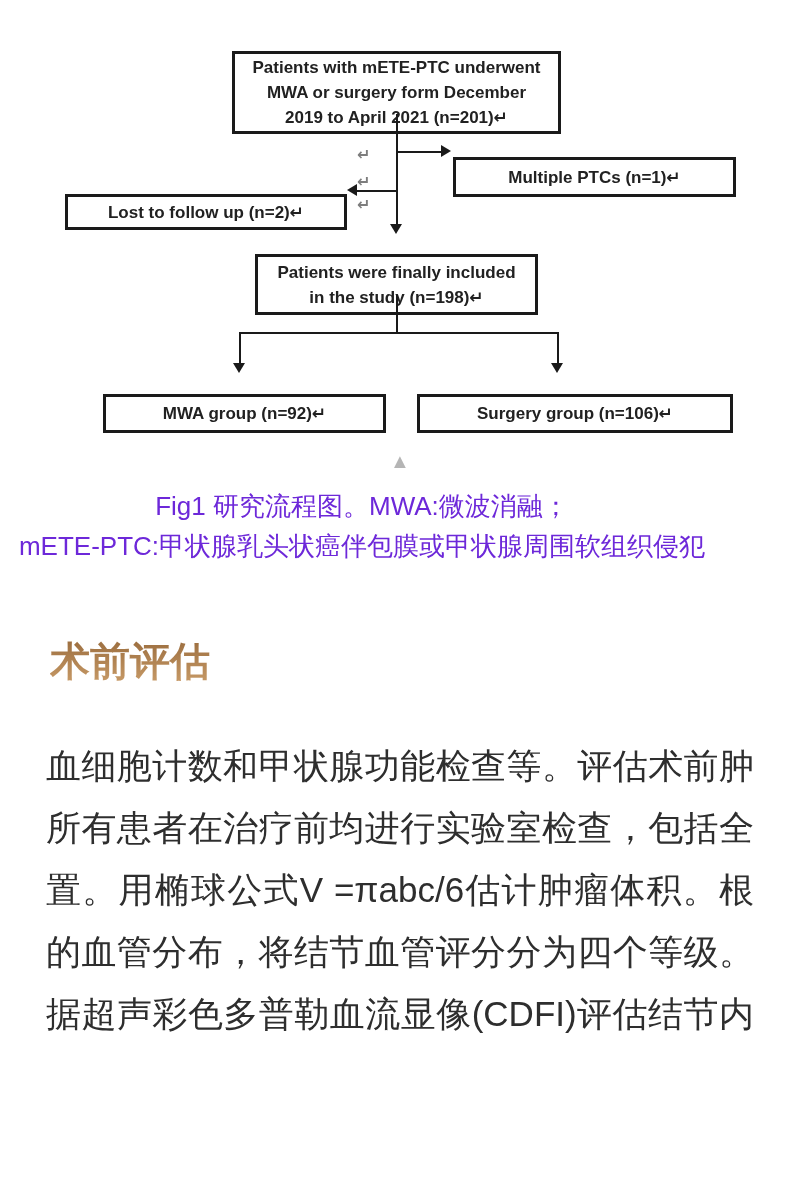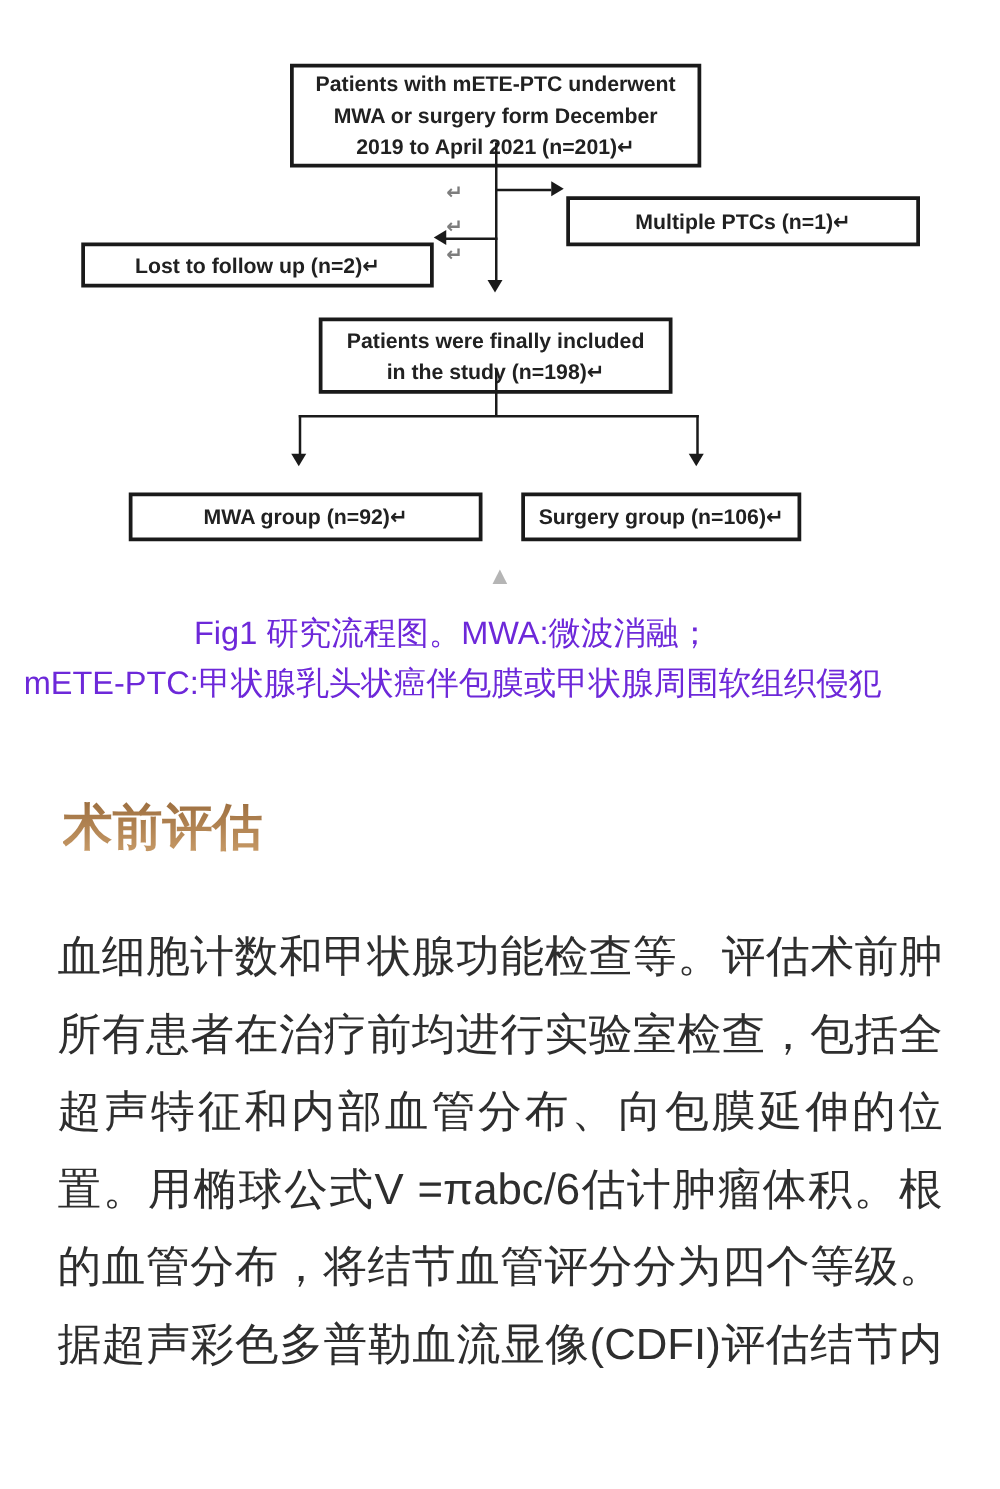--- a/index.html
+++ b/index.html
@@ -9,21 +9,21 @@
   
   .flow{position:absolute;left:0;top:0;width:800px;height:440px;}
   .fbox{position:absolute;box-sizing:border-box;border:3px solid #1a1a1a;background:#ffffff;
         display:flex;align-items:center;justify-content:center;text-align:center;
         font-weight:bold;font-size:17px;line-height:25px;color:#212121;white-space:pre-line;margin-top:20px;}
   .box-a{left:232px;top:31px;width:329px;height:83px;}
   .box-b{left:453px;top:137px;width:283px;height:40px;}
   .box-c{left:65px;top:174px;width:282px;height:36px;}
   .box-d{left:255px;top:234px;width:283px;height:61px;}
   .box-e{left:103px;top:374px;width:283px;height:39px;}
-  .box-f{left:417px;top:374px;width:224px;height:39px;}
+  .box-f{left:417px;top:374px;width:316px;height:39px;}
 
   .cline{position:absolute;background:#1a1a1a;}
   .v1{left:396px;top:114px;width:2px;height:112px;}
   .hr1{left:397px;top:151px;width:44px;height:2px;}
   .hl1{left:356px;top:190px;width:42px;height:2px;}
   .v2{left:396px;top:295px;width:2px;height:38px;}
   .hsplit{left:239px;top:332px;width:320px;height:2px;}
   .v3{left:239px;top:332px;width:2px;height:33px;}
   .v4{left:557px;top:332px;width:2px;height:33px;}
 
@@ -101,19 +101,18 @@
   <div class="caption">
     <div>Fig1 研究流程图。MWA:微波消融；</div>
     <div>mETE-PTC:甲状腺乳头状癌伴包膜或甲状腺周围软组织侵犯</div>
   </div>
 
   <h2 class="heading">术前评估</h2>
 
   <div class="bodytext">
     <div class="bline">血细胞计数和甲状腺功能检查等。评估术前肿</div>
     <div class="bline">所有患者在治疗前均进行实验室检查，包括全</div>
-    <div class="bline">超声特征和内部血管分布、向包膜延伸的位</div>
     <div class="bline">置。用椭球公式V =πabc/6估计肿瘤体积。根</div>
     <div class="bline">的血管分布，将结节血管评分分为四个等级。</div>
     <div class="bline">据超声彩色多普勒血流显像(CDFI)评估结节内</div>
   </div>
 
 </div>
 
 </body></html>

